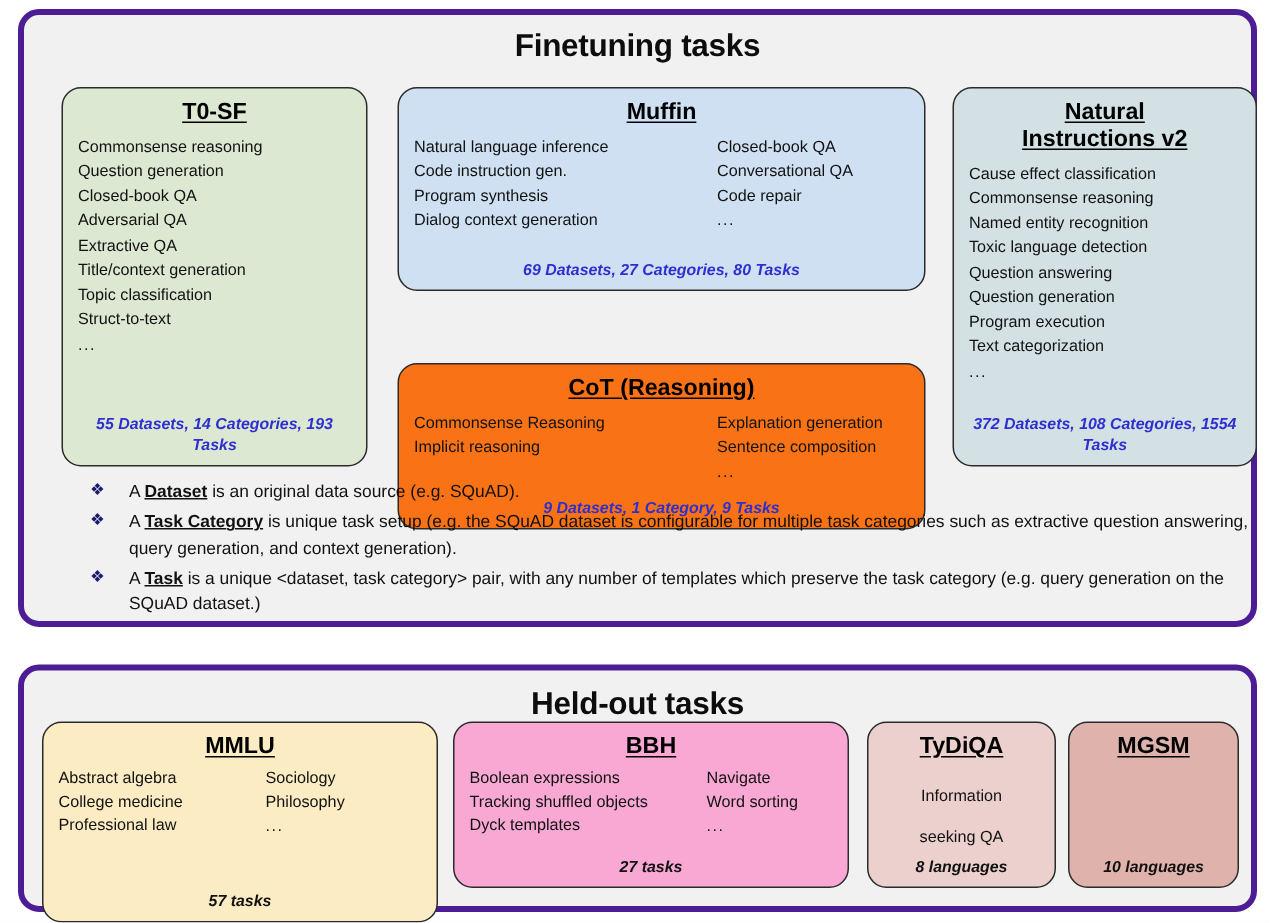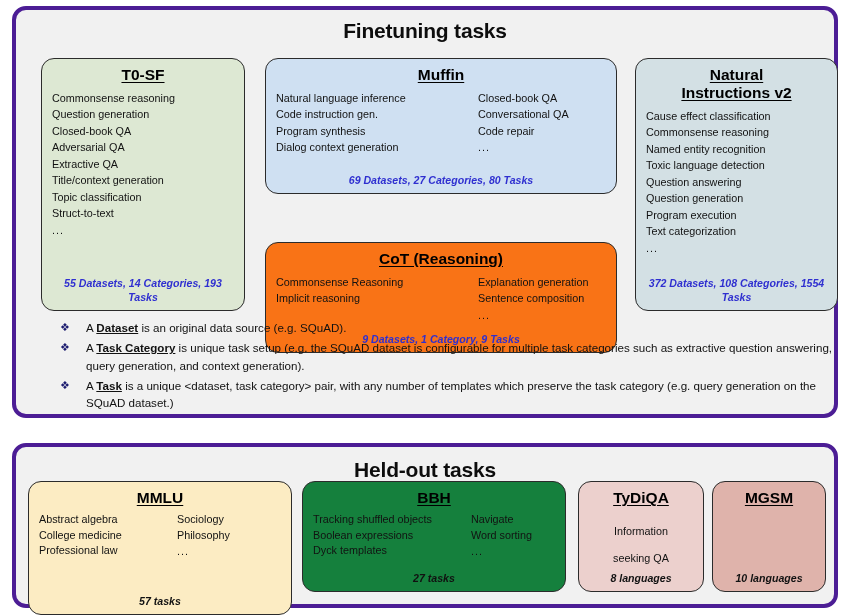--- a/index.html
+++ b/index.html
@@ -93,21 +93,21 @@
   }
   .def-text {
     font-size: 11.6px;
     color: #111;
     line-height: 17.3px;
   }
   .def-text b { font-weight: bold; text-decoration: underline; }
 
   
   #card-mmlu   { position: absolute; left: 28px;  top: 481px; width: 264px; height: 134px; background: #fcecc3; }
-  #card-bbh    { position: absolute; left: 302px; top: 481px; width: 264px; height: 111px; background: #15803d; }
+  #card-bbh    { position: absolute; left: 302px; top: 481px; width: 264px; height: 111px; background: #f9a8d4; }
   #card-tydiqa { position: absolute; left: 578px; top: 481px; width: 126px; height: 111px; background: #ecd0cd; }
   #card-mgsm   { position: absolute; left: 714px; top: 481px; width: 124px; height: 111px; background: #dfb3ab; }
   #card-mgsm { left: 712px; width: 114px; }
   #card-tydiqa .card-body, #card-mgsm .card-body { justify-content: center; }
   #card-tydiqa .item, #card-mgsm .item { text-align: center; margin-top: 11px; }
   #card-tydiqa .col, #card-mgsm .col { width: 100%; align-items: center; }
   #card-mmlu .card-title, #card-bbh .card-title,
   #card-tydiqa .card-title, #card-mgsm .card-title { margin-bottom: 5px; }
   #card-mmlu .item, #card-bbh .item { line-height: 15.6px; }
 </style>
@@ -227,22 +227,22 @@
         <div class="ellipsis">...</div>
       </div>
     </div>
     <div class="stats stats-dark">57 tasks</div>
   </div>
 
   <div class="card" id="card-bbh">
     <div class="card-title">BBH</div>
     <div class="card-body">
       <div class="col" style="width:148px">
+        <div class="item">Boolean expressions</div>
         <div class="item">Tracking shuffled objects</div>
-        <div class="item">Boolean expressions</div>
         <div class="item">Dyck templates</div>
       </div>
       <div class="col">
         <div class="item">Navigate</div>
         <div class="item">Word sorting</div>
         <div class="ellipsis">...</div>
       </div>
     </div>
     <div class="stats stats-dark">27 tasks</div>
   </div>

